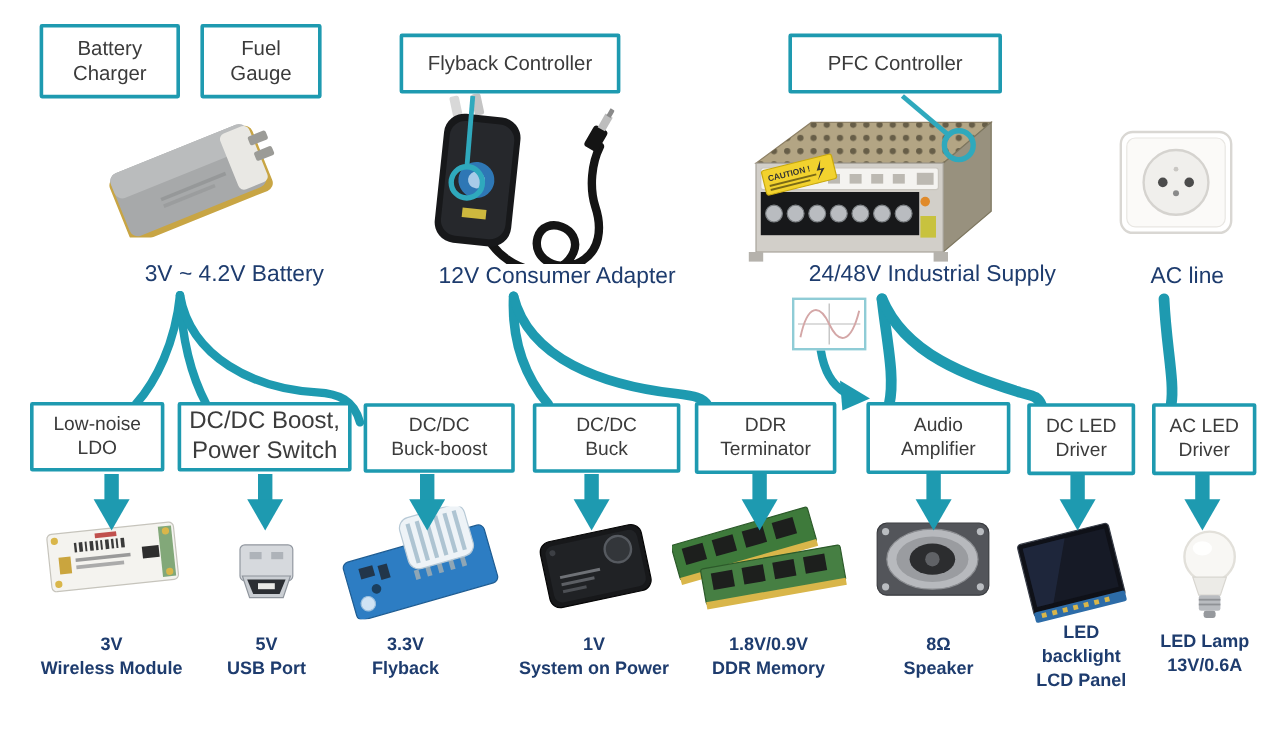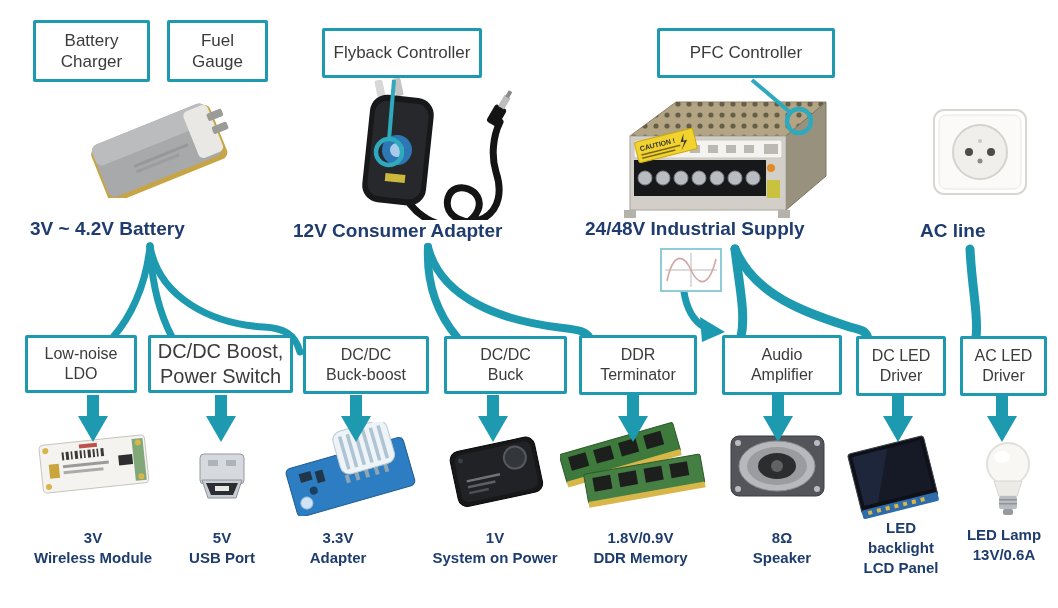--- a/index.html
+++ b/index.html
@@ -3,22 +3,22 @@
 <meta charset="utf-8">
 <style>
   html,body{margin:0;padding:0;background:#ffffff;}
   #canvas{position:relative;width:1058px;height:608px;background:#ffffff;overflow:hidden;
           font-family:"Liberation Sans",sans-serif;}
   *{box-sizing:border-box;}
   .tbox{position:absolute;border:3px solid #1e9ab0;background:#ffffff;border-radius:2px;
         display:flex;flex-direction:column;align-items:center;justify-content:center;
         color:#3b3b3b;font-size:17px;line-height:1.24;text-align:center;z-index:4;}
   .tbox span{display:block;white-space:nowrap;}
-  .src-label{position:absolute;color:#1e3c6e;font-weight:bold;font-size:19px;
-             text-align:left;white-space:nowrap;z-index:4;}
+  .src-label{position:absolute;color:#1e3c6e;font-weight:normal;font-size:19px;
+             text-align:right;white-space:nowrap;z-index:4;}
   .load-label{position:absolute;color:#1e3c6e;font-weight:bold;font-size:15px;
               text-align:center;line-height:1.32;z-index:4;}
   .load-label span{display:block;white-space:nowrap;}
   .img{position:absolute;z-index:1;}
   #sinebox{position:absolute;left:660px;top:248px;width:62px;height:44px;border:2px solid #8fccd6;
            background:#ffffff;z-index:4;display:flex;align-items:center;justify-content:center;}
   #connectors{position:absolute;left:0;top:0;z-index:2;pointer-events:none;}
 </style>
 </head>
 <body>
@@ -278,21 +278,21 @@
   <div class="tbox" style="left:33px;top:20px;width:117px;height:62px">
     <span>Battery</span>
     <span>Charger</span>
   </div>
 
   <div class="tbox" style="left:167px;top:20px;width:101px;height:62px">
     <span>Fuel</span>
     <span>Gauge</span>
   </div>
 
-  <div class="tbox" style="left:322px;top:28px;width:160px;height:50px">
+  <div class="tbox" style="left:333px;top:28px;width:184px;height:50px">
     <span>Flyback Controller</span>
   </div>
 
   <div class="tbox" style="left:657px;top:28px;width:178px;height:50px">
     <span>PFC Controller</span>
   </div>
 
   <div class="src-label" style="left:30px;top:218px;width:240px">3V ~ 4.2V Battery</div>
   <div class="src-label" style="left:293px;top:220px;width:270px">12V Consumer Adapter</div>
   <div class="src-label" style="left:585px;top:218px;width:295px">24/48V Industrial Supply</div>
@@ -342,21 +342,21 @@
   <div class="load-label" style="left:10px;top:528px;width:166px">
     <span>3V</span>
     <span>Wireless Module</span>
   </div>
   <div class="load-label" style="left:162px;top:528px;width:120px">
     <span>5V</span>
     <span>USB Port</span>
   </div>
   <div class="load-label" style="left:278px;top:528px;width:120px">
     <span>3.3V</span>
-    <span>Adapter</span>
+    <span>Flyback</span>
   </div>
   <div class="load-label" style="left:410px;top:528px;width:170px">
     <span>1V</span>
     <span>System on Power</span>
   </div>
   <div class="load-label" style="left:558px;top:528px;width:165px">
     <span>1.8V/0.9V</span>
     <span>DDR Memory</span>
   </div>
   <div class="load-label" style="left:722px;top:528px;width:120px">

